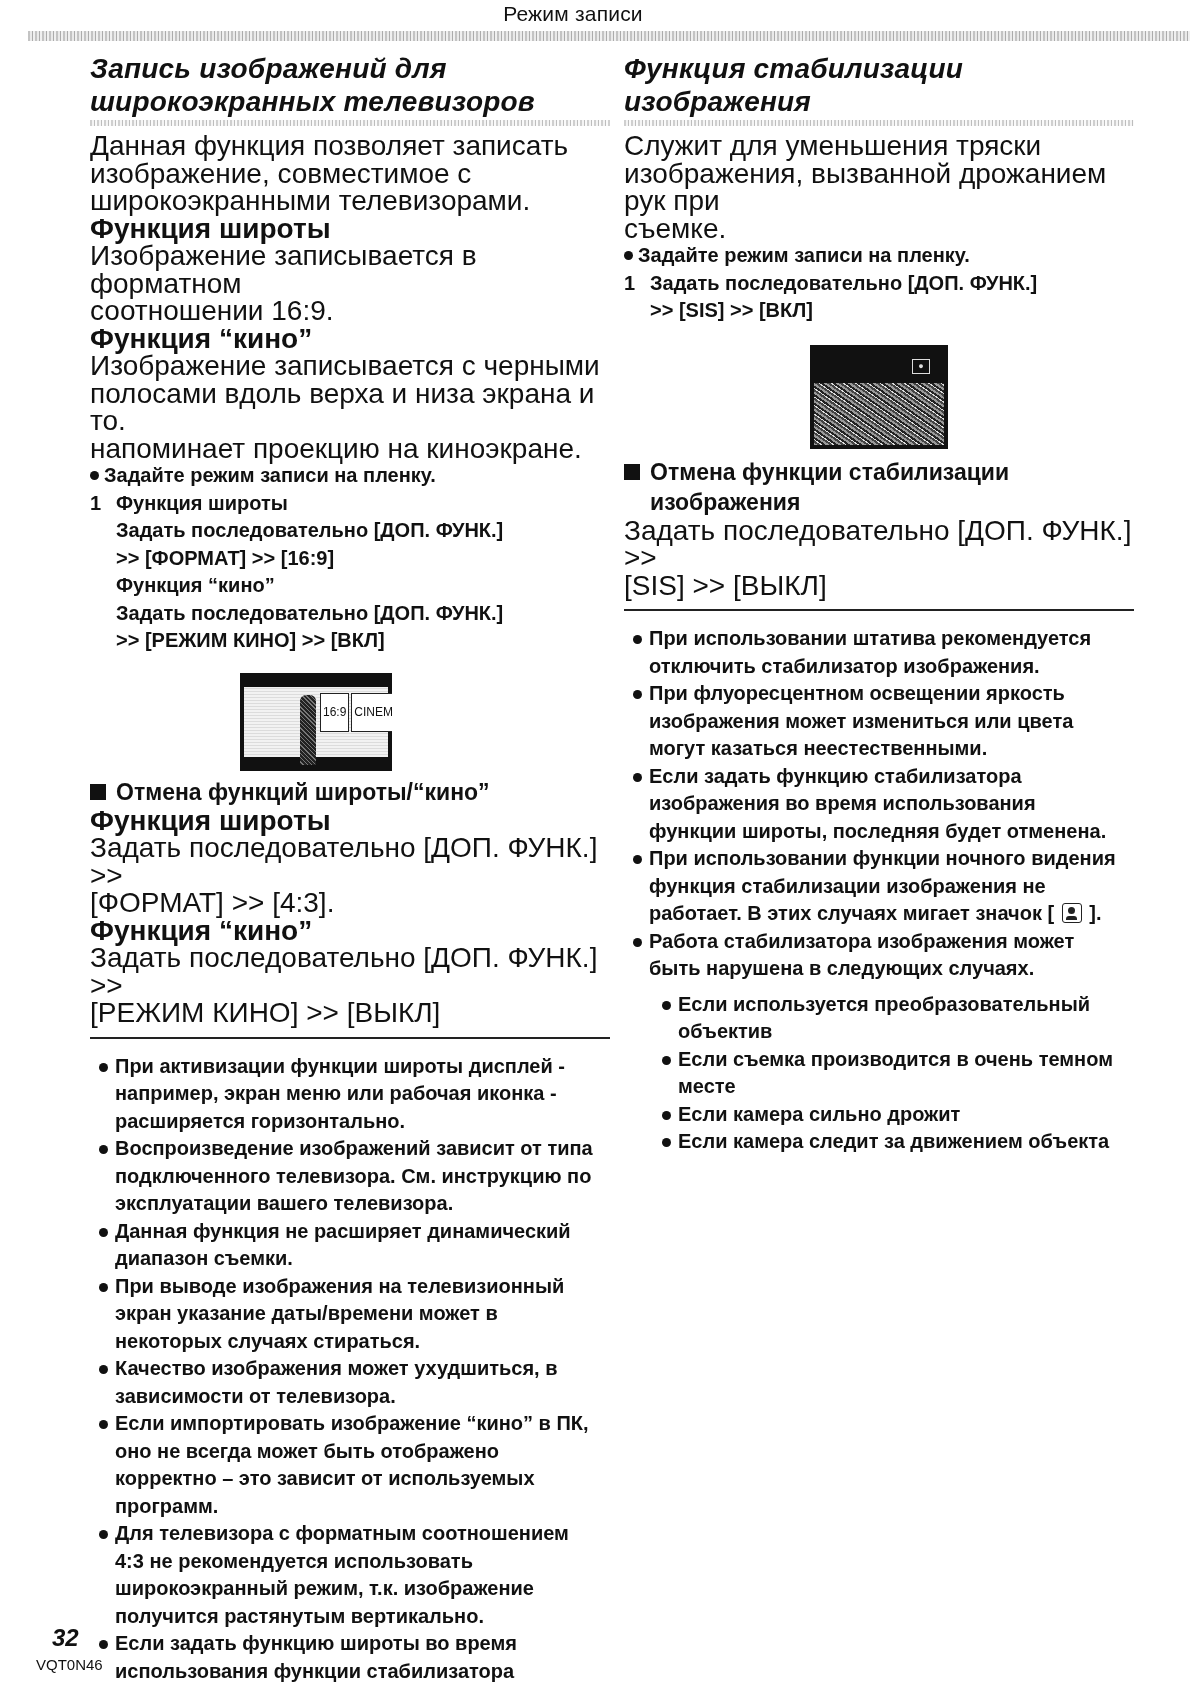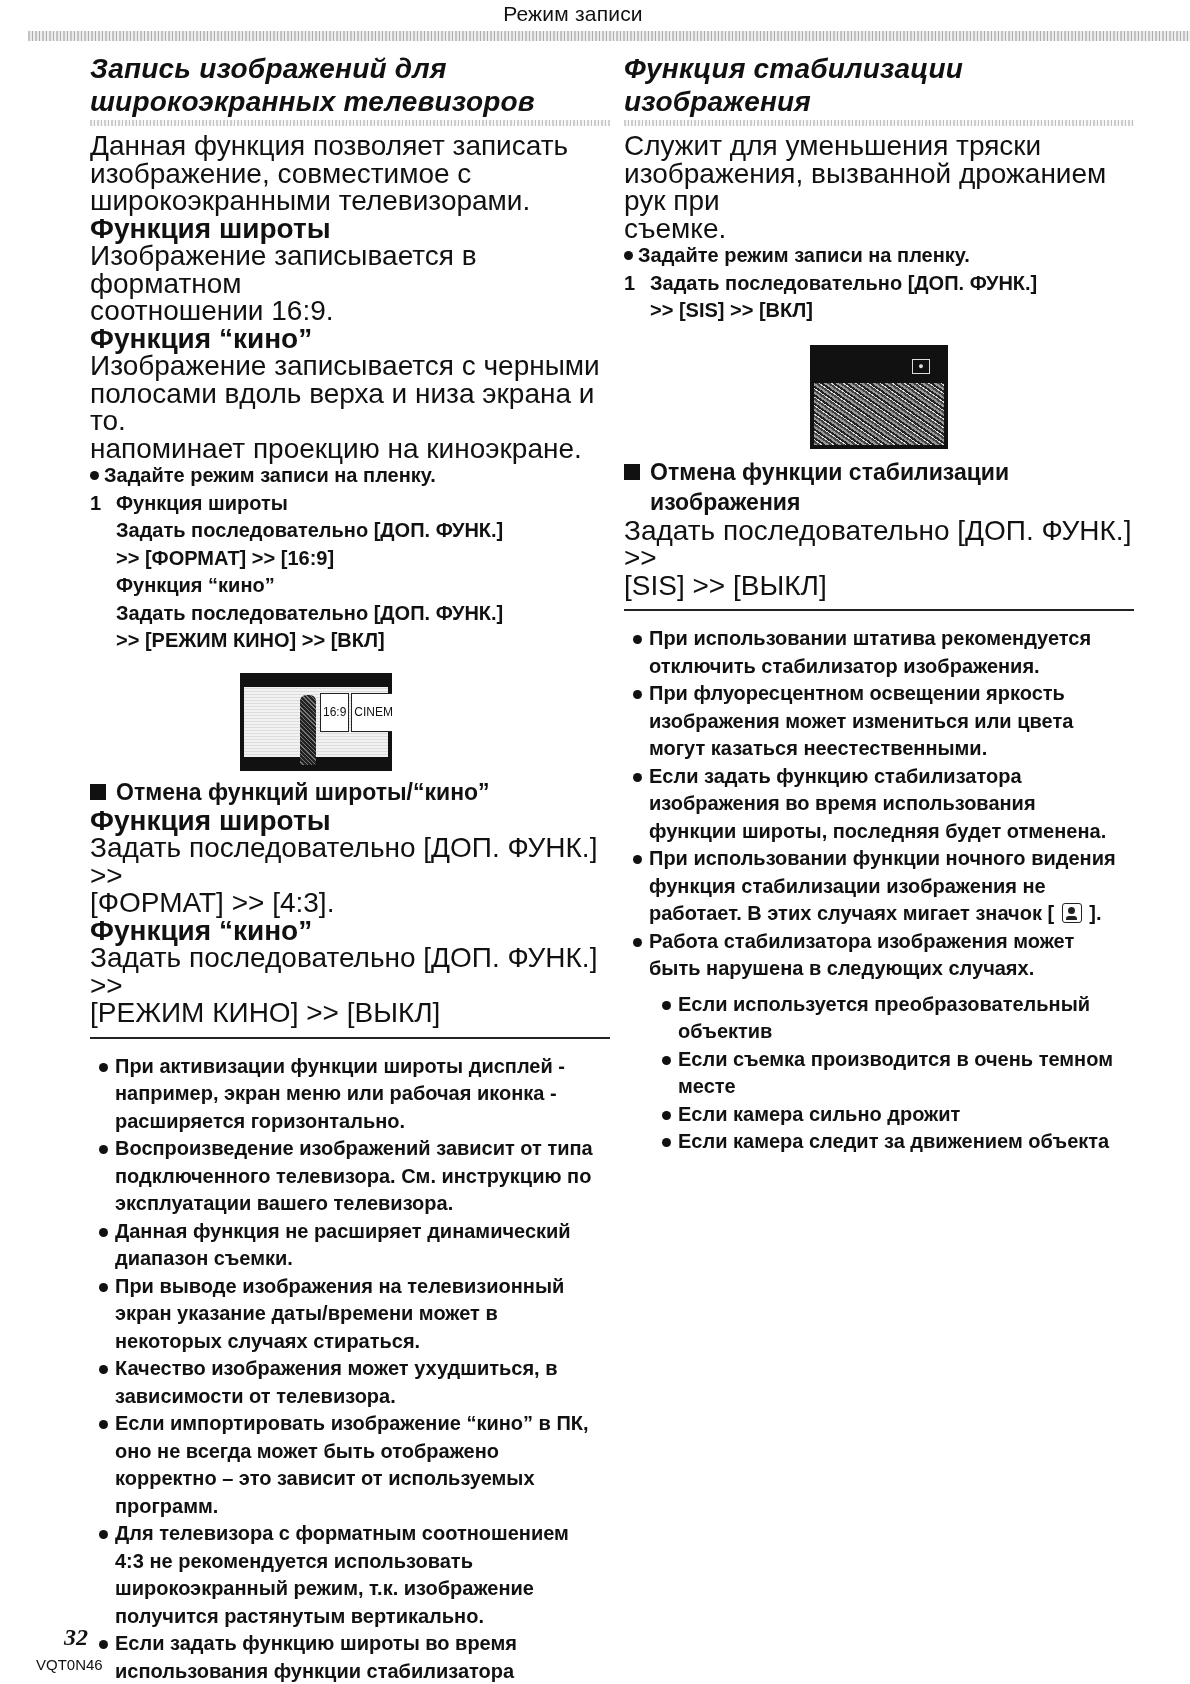--- a/index.html
+++ b/index.html
@@ -75,21 +75,21 @@
   .inline-icon {
     display: inline-block; width: 18px; height: 18px; border: 1.5px solid #222; border-radius: 3px;
     vertical-align: -3px; position: relative; margin: 0 2px;
   }
   .inline-icon::after {
     content: ""; position: absolute; left: 5px; top: 3px; width: 7px; height: 7px; border-radius: 50%; background: #222;
   }
   .inline-icon::before {
     content: ""; position: absolute; left: 3px; bottom: 2px; width: 11px; height: 4px; background: #222; border-radius: 3px 3px 0 0;
   }
-  .page-num { position: absolute; left: 64px; top: 1624px; font-family: Liberation Serif, serif; font-style: italic; font-weight: bold; font-size: 24px; }
+  .page-num { position: absolute; left: 52px; top: 1624px; font-family: Liberation Sans, sans-serif; font-style: italic; font-weight: bold; font-size: 24px; }
   .doc-code { position: absolute; left: 36px; top: 1656px; font-size: 15px; }
 </style>
 </head>
 <body>
 
 <div class="header-title">Режим записи</div>
 <div class="header-band"></div>
 
 <div class="col col-left">
   <h1 class="h1">

